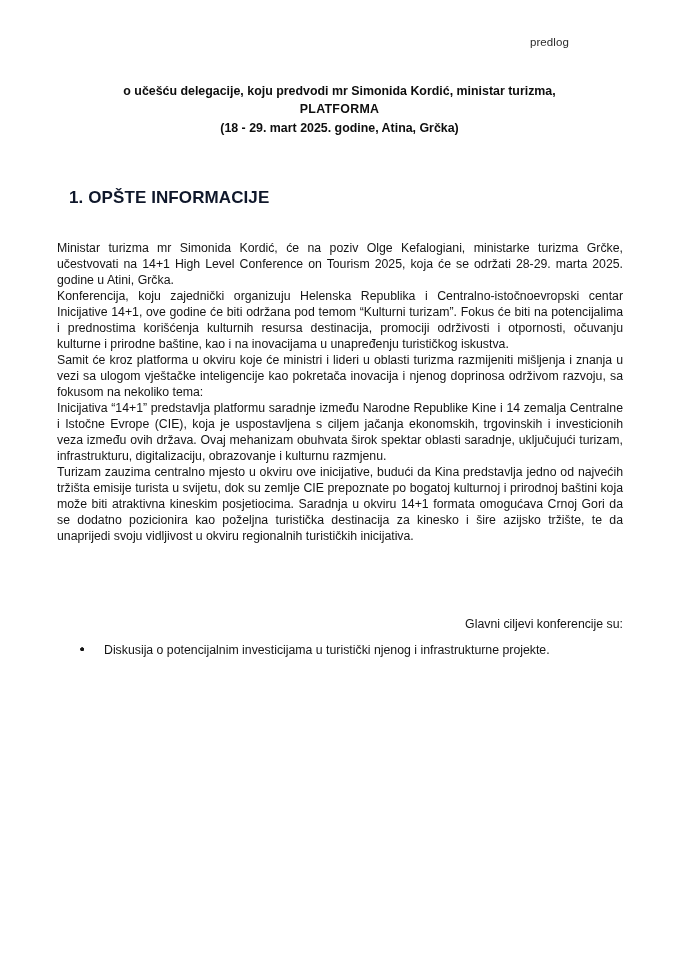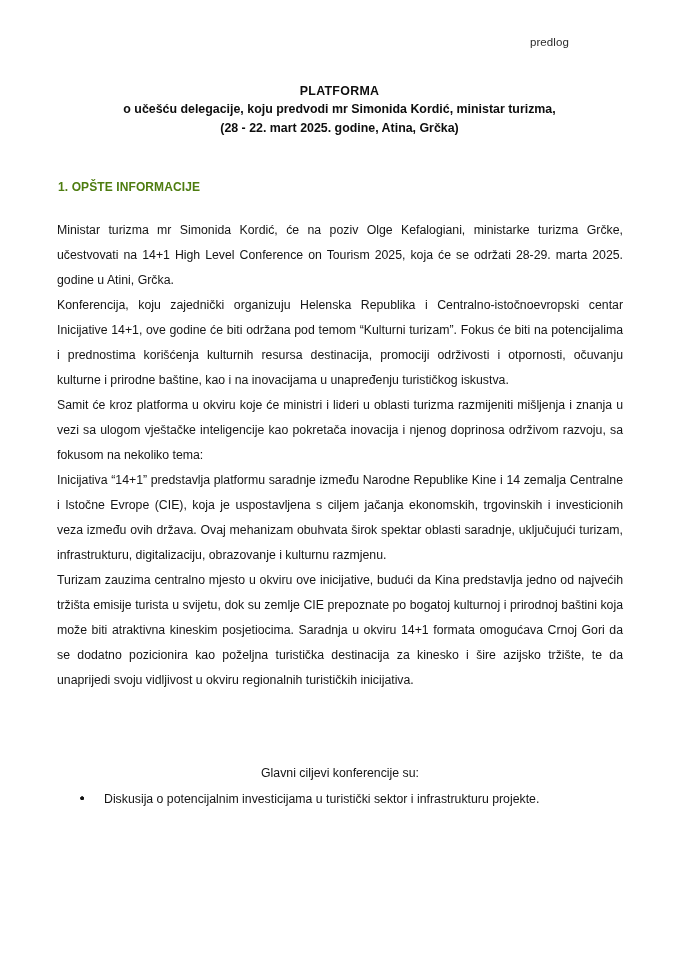--- a/index.html
+++ b/index.html
@@ -50,48 +50,48 @@
     letter-spacing: .3px;
   }
   
   .content {
     position: absolute;
     top: 178px;
     left: 57px;
     width: 566px;
   }
   h2.section-heading {
-    margin: 1px;
-    font-size: 12px;
+    margin: 12px;
+    font-size: 17px;
     font-weight: bold;
     line-height: 16px;
-    color: #4d7c0f;
+    color: #0f172a;
     letter-spacing: .1px;
   }
   .sec-gap-after {
     height: 22px;
   }
   .sec-gap-before {
     height: 36px;
   }
   p.body-par {
     margin: 0;
     font-size: 12.3px;
-    line-height: 25px;
+    line-height: 16px;
     text-align: justify;
     text-justify: inter-word;
     color: #141414;
     hyphens: none;
   }
   .lead-in {
     margin: 0;
     font-size: 12.3px;
     line-height: 19.6px;
     color: #141414;
-    text-align: center;
+    text-align: right;
   }
   .spacer-sm { height: 13px; }
   .spacer-xs { height: 6px; }
   ul.goals {
     margin: 0;
     padding: 0;
     list-style: none;
   }
   ul.goals li {
     position: relative;
@@ -112,23 +112,23 @@
   }
 </style>
 </head>
 <body>
 
 <div class="page">
 
   <div class="header-note">predlog</div>
 
   <div class="title-block">
+    <span class="t-line">o učešću delegacije, koju predvodi mr Simonida Kordić, ministar turizma,</span>
     <span class="t-line main">PLATFORMA</span>
-    <span class="t-line">o učešću delegacije, koju predvodi mr Simonida Kordić, ministar turizma,</span>
-    <span class="t-line">(28 - 22. mart 2025. godine, Atina, Grčka)</span>
+    <span class="t-line">(18 - 29. mart 2025. godine, Atina, Grčka)</span>
   </div>
 
   <div class="content">
 
     <h2 class="section-heading">1. OPŠTE INFORMACIJE</h2>
     <div class="sec-gap-after"></div>
 
     <p class="body-par">Ministar turizma mr Simonida Kordić, će na poziv Olge Kefalogiani, ministarke turizma Grčke, učestvovati na 14+1 High Level Conference on Tourism 2025, koja će se održati 28-29. marta 2025. godine u Atini, Grčka.</p>
     <p class="body-par">Konferencija, koju zajednički organizuju Helenska Republika i Centralno-istočnoevropski centar Inicijative 14+1, ove godine će biti održana pod temom “Kulturni turizam”. Fokus će biti na potencijalima i prednostima korišćenja kulturnih resursa destinacija, promociji održivosti i otpornosti, očuvanju kulturne i prirodne baštine, kao i na inovacijama u unapređenju turističkog iskustva.</p>
     <p class="body-par">Samit će kroz platforma u okviru koje će ministri i lideri u oblasti turizma razmijeniti mišljenja i znanja u vezi sa ulogom vještačke inteligencije kao pokretača inovacija i njenog doprinosa održivom razvoju, sa fokusom na nekoliko tema:</p>
@@ -150,18 +150,18 @@
         <span class="bullet">•</span>
       </li>
       <li>
         <span class="bullet">•</span>
       </li>
       <li>
         <span class="bullet">•</span>
       </li>
       <li>
         <span class="bullet">•</span>
-        <span>Diskusija o potencijalnim investicijama u turistički sektor i infrastrukturu projekte.</span>
+        <span>Diskusija o potencijalnim investicijama u turistički njenog i infrastrukturne projekte.</span>
       </li>
     </ul>
 
   </div>
 </div>
 
 </body></html>

